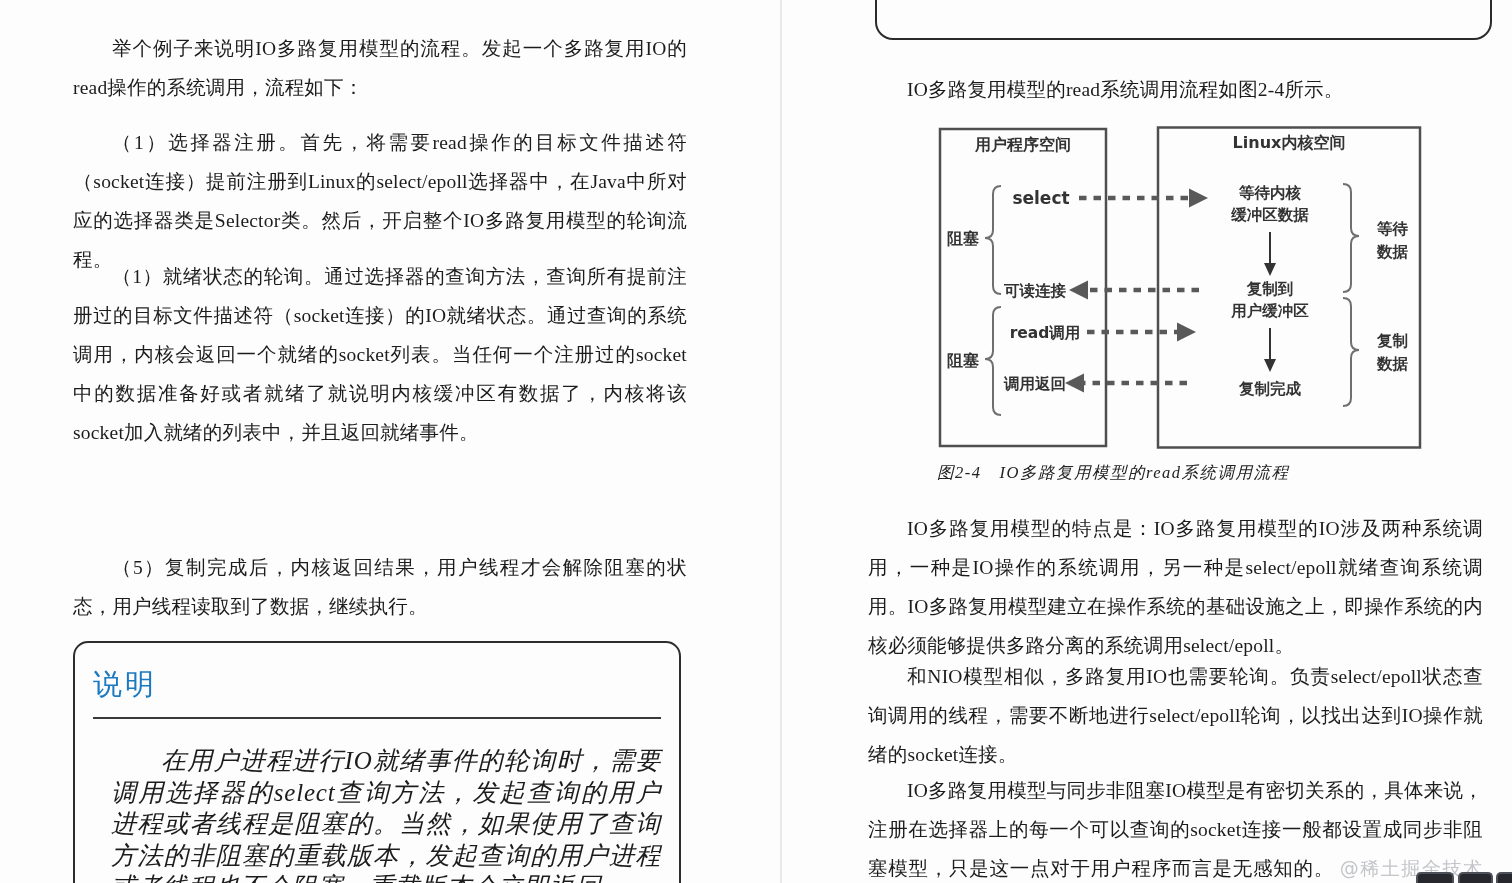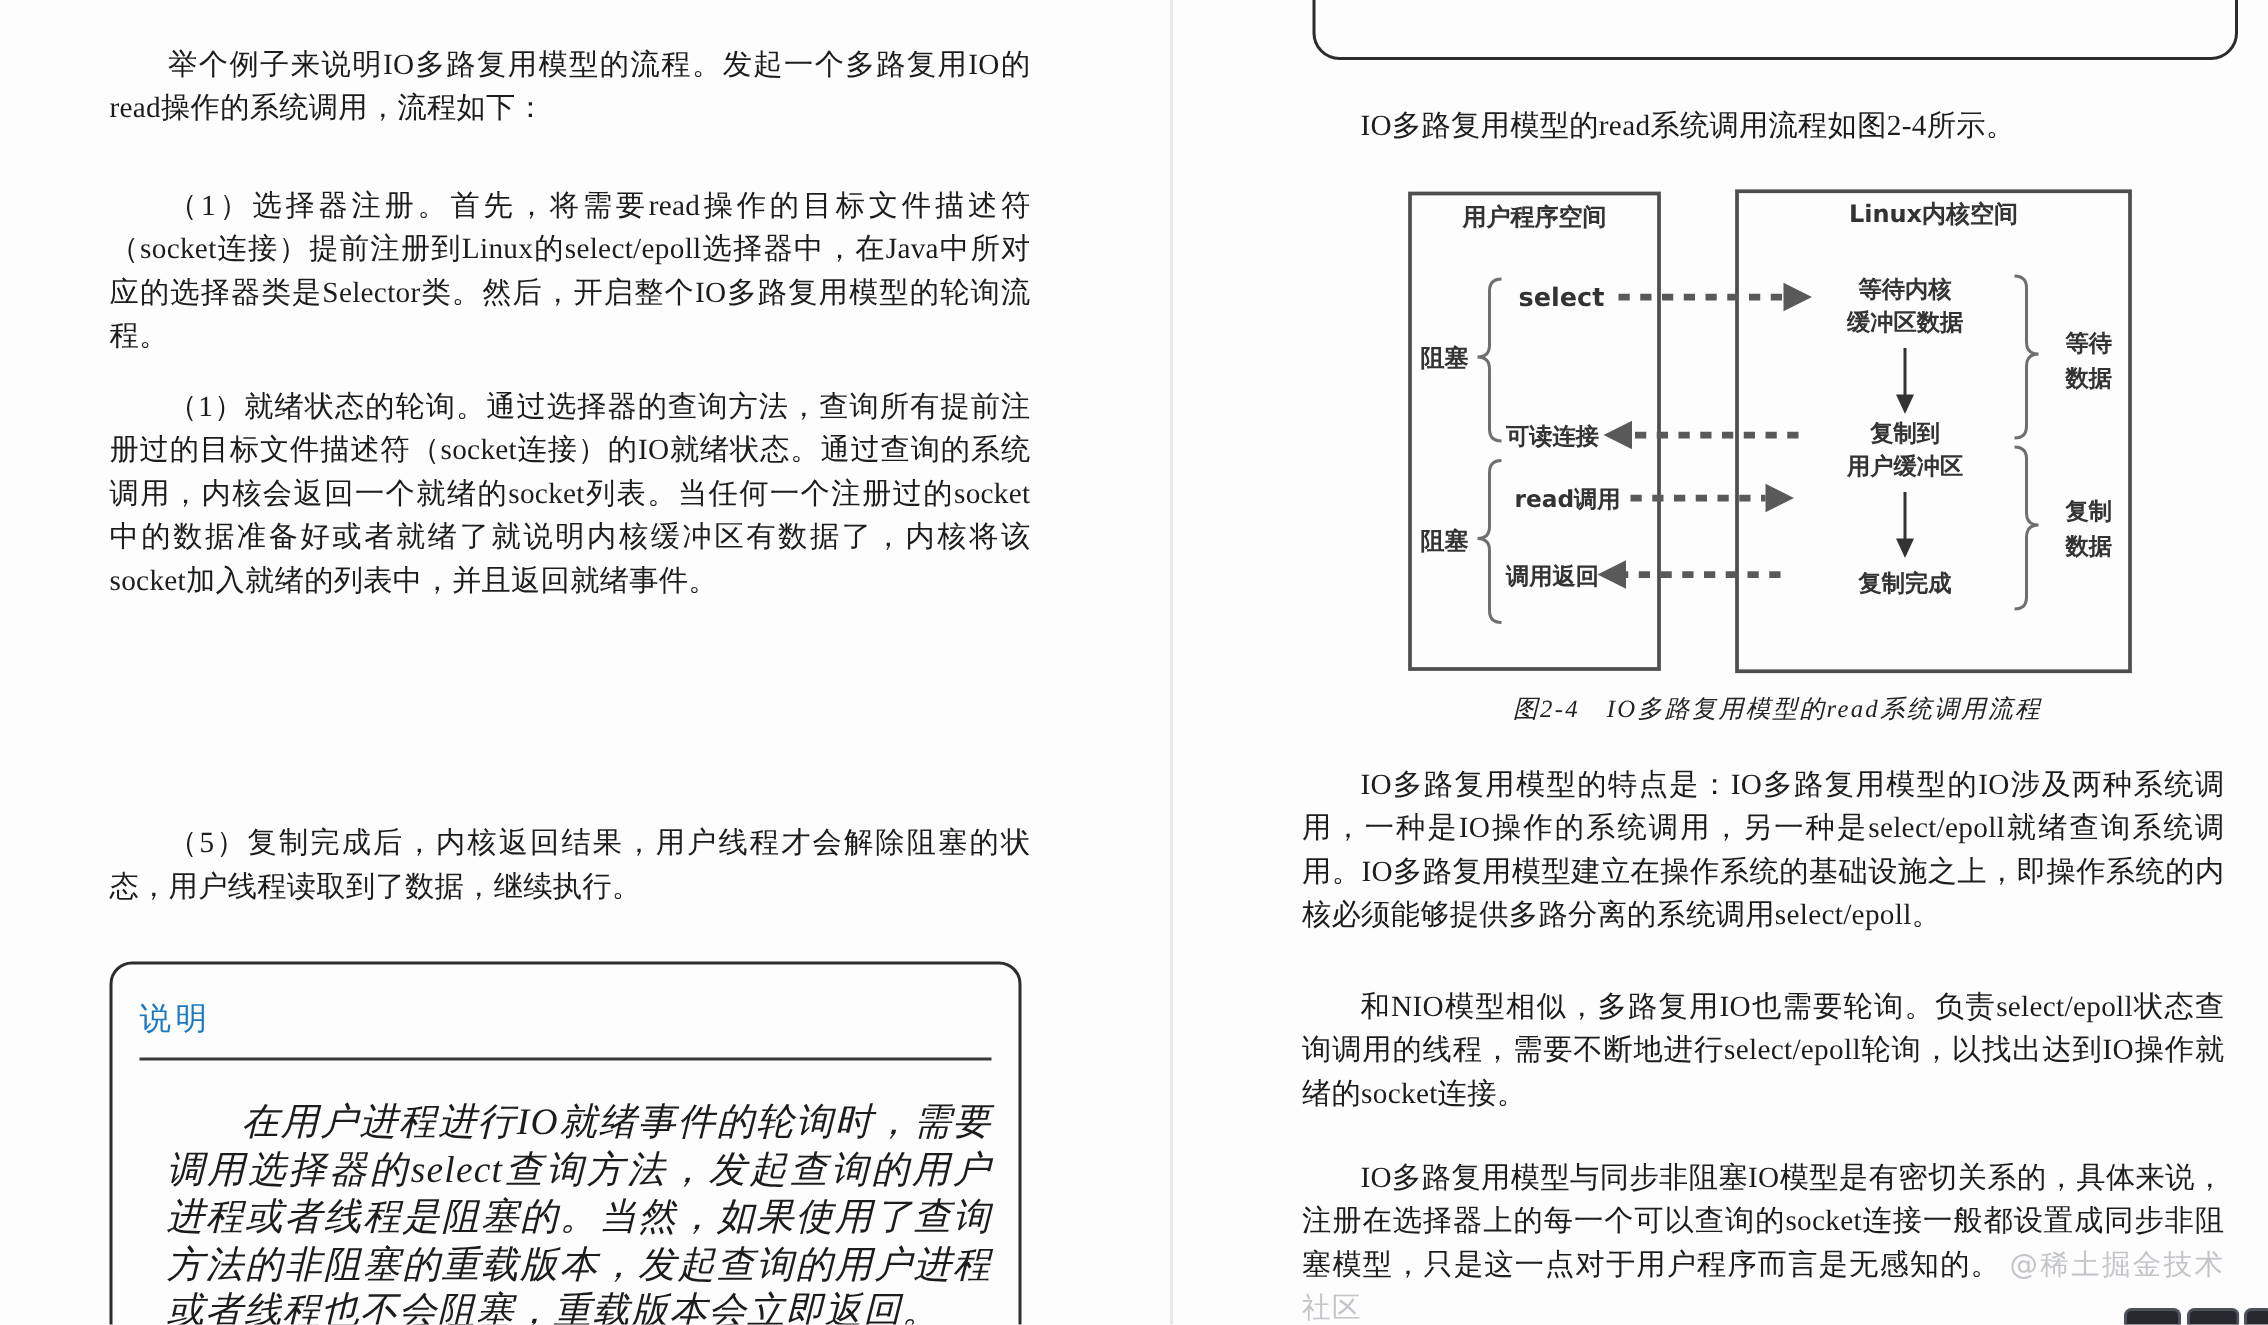--- a/index.html
+++ b/index.html
@@ -29,39 +29,39 @@
     height: 883px;
   }
   #page-left  { left: 73px;  width: 614px; }
   #page-right { left: 868px; width: 615px; }
 
   .para {
     position: absolute;
     left: 0;
     width: 100%;
     font-size: 19.5px;
-    line-height: 29px;
+    line-height: 39px;
     text-align: justify;
     text-justify: inter-ideograph;
     text-indent: 2em;
     letter-spacing: 0.2px;
   }
 
   
   .note-box {
     position: absolute;
     left: 0; top: 641px;
     width: 608px;
     height: 300px;
     border: 2px solid #2d2d2d;
     border-radius: 15px;
   }
   .note-title {
     margin: 22px 18px 0 18px;
-    font-size: 21px;
+    font-size: 29px;
     color: #1b79c0;
     font-family: Liberation Serif, serif;
     letter-spacing: 3px;
   }
   .note-rule {
     margin: 12px 18px 0 18px;
     border: none;
     border-top: 2px solid #3a3a3a;
   }
   .note-body {
@@ -87,21 +87,21 @@
 
   
   .figure-svg {
     position: absolute;
     left: 69px; top: 126px;
   }
   .figure-caption {
     position: absolute;
     left: 69px; top: 462px;
     width: 496px;
-    text-align: center;
+    text-align: left;
     font-size: 16.5px;
     font-style: italic;
     letter-spacing: 1.5px;
     color: #222;
   }
   .diagram-label {
     font-family: "DejaVu Sans", "Liberation Sans", sans-serif;
     fill: #333333;
   }
   .watermark {

